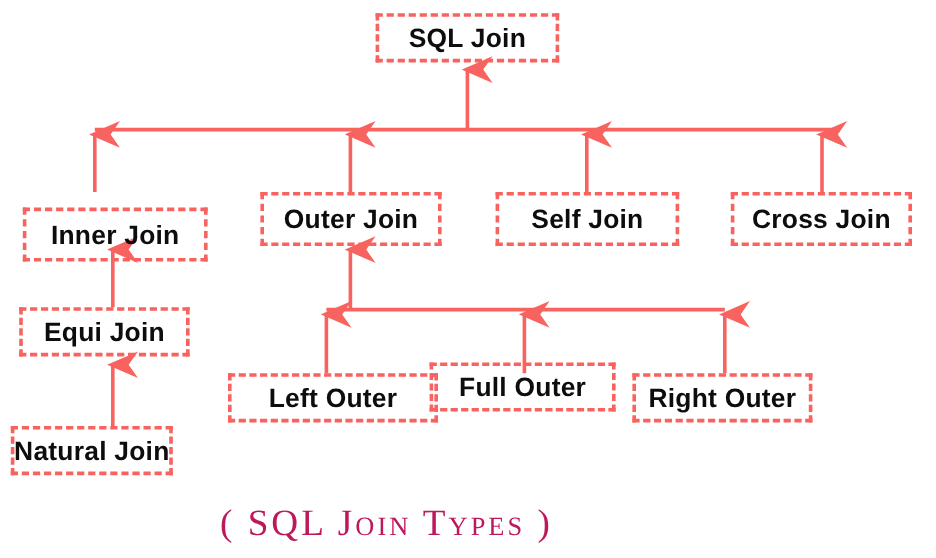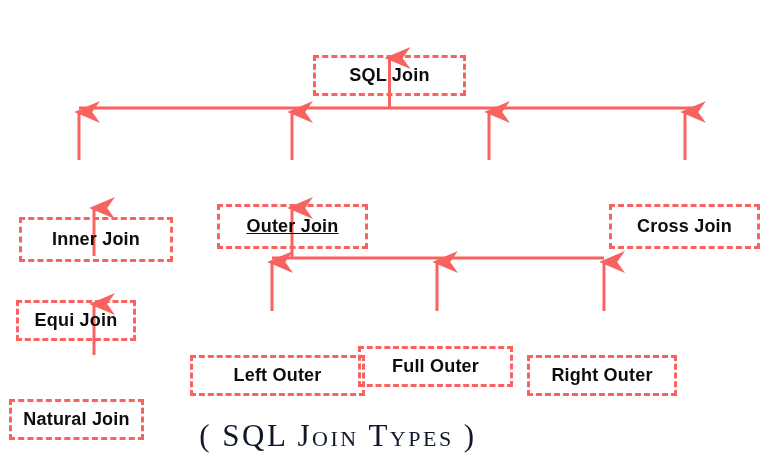--- a/index.html
+++ b/index.html
@@ -18,45 +18,44 @@
   .node {
     position: absolute;
     box-sizing: border-box;
     border: 3px dashed #f8625f;
     background: transparent;
     display: flex;
     align-items: center;
     justify-content: center;
     color: #0d0d0d;
     font-family: "Liberation Sans", sans-serif;
-    font-size: 18px;
+    font-size: 22px;
     font-weight: 600;
     letter-spacing: 0.2px;
     white-space: nowrap;
-    margin-top: 44px;
   }
   #edges {
     position: absolute;
     left: 0;
     top: 0;
     width: 780px;
     height: 465px;
     pointer-events: none;
   }
   .caption {
     position: absolute;
-    left: 16px;
+    left: 0;
     top: 418px;
     width: 644px;
     text-align: center;
     font-family: "Liberation Serif", serif;
     font-size: 31px;
     font-variant: small-caps;
     letter-spacing: 2.5px;
-    color: #0f172a;
+    color: #be185d;
     white-space: nowrap;
   }
 </style>
 </head>
 <body>
 
 <div id="canvas">
 
   <svg id="edges" viewBox="0 0 780 465" xmlns="http://www.w3.org/2000/svg">
     <defs>
@@ -81,26 +80,27 @@
       <path d="M272 311 L272 262" marker-end="url(#arrowup)"></path>
       <path d="M437 311 L437 262" marker-end="url(#arrowup)"></path>
       <path d="M604 311 L604 262" marker-end="url(#arrowup)"></path>
     </g>
   </svg>
 
   <div class="node" style="left:313px; top:11px; width:153px; height:41px;">SQL Join</div>
 
   <div class="node" style="left:19px; top:173px; width:154px; height:45px;">Inner Join</div>
 
-  <div class="node" style="left:217px; top:160px; width:151px; height:45px;text-decoration:underline;">Outer Join</div>
+  <div class="node" style="left:217px; top:160px; width:151px; height:45px;">Outer Join</div>
 
+  <div class="node" style="left:413px; top:160px; width:153px; height:45px;">Self Join</div>
 
   <div class="node" style="left:609px; top:160px; width:151px; height:45px;">Cross Join</div>
 
-  <div class="node" style="left:16px; top:256px; width:120px; height:41px;">Equi Join</div>
+  <div class="node" style="left:16px; top:256px; width:142px; height:41px;">Equi Join</div>
 
   <div class="node" style="left:9px; top:355px; width:135px; height:41px;">Natural Join</div>
 
   <div class="node" style="left:190px; top:311px; width:175px; height:41px;">Left Outer</div>
 
   <div class="node" style="left:358px; top:302px; width:155px; height:41px;">Full Outer</div>
 
   <div class="node" style="left:527px; top:311px; width:150px; height:41px;">Right Outer</div>
 
   <div class="caption">( SQL Join Types )</div>

